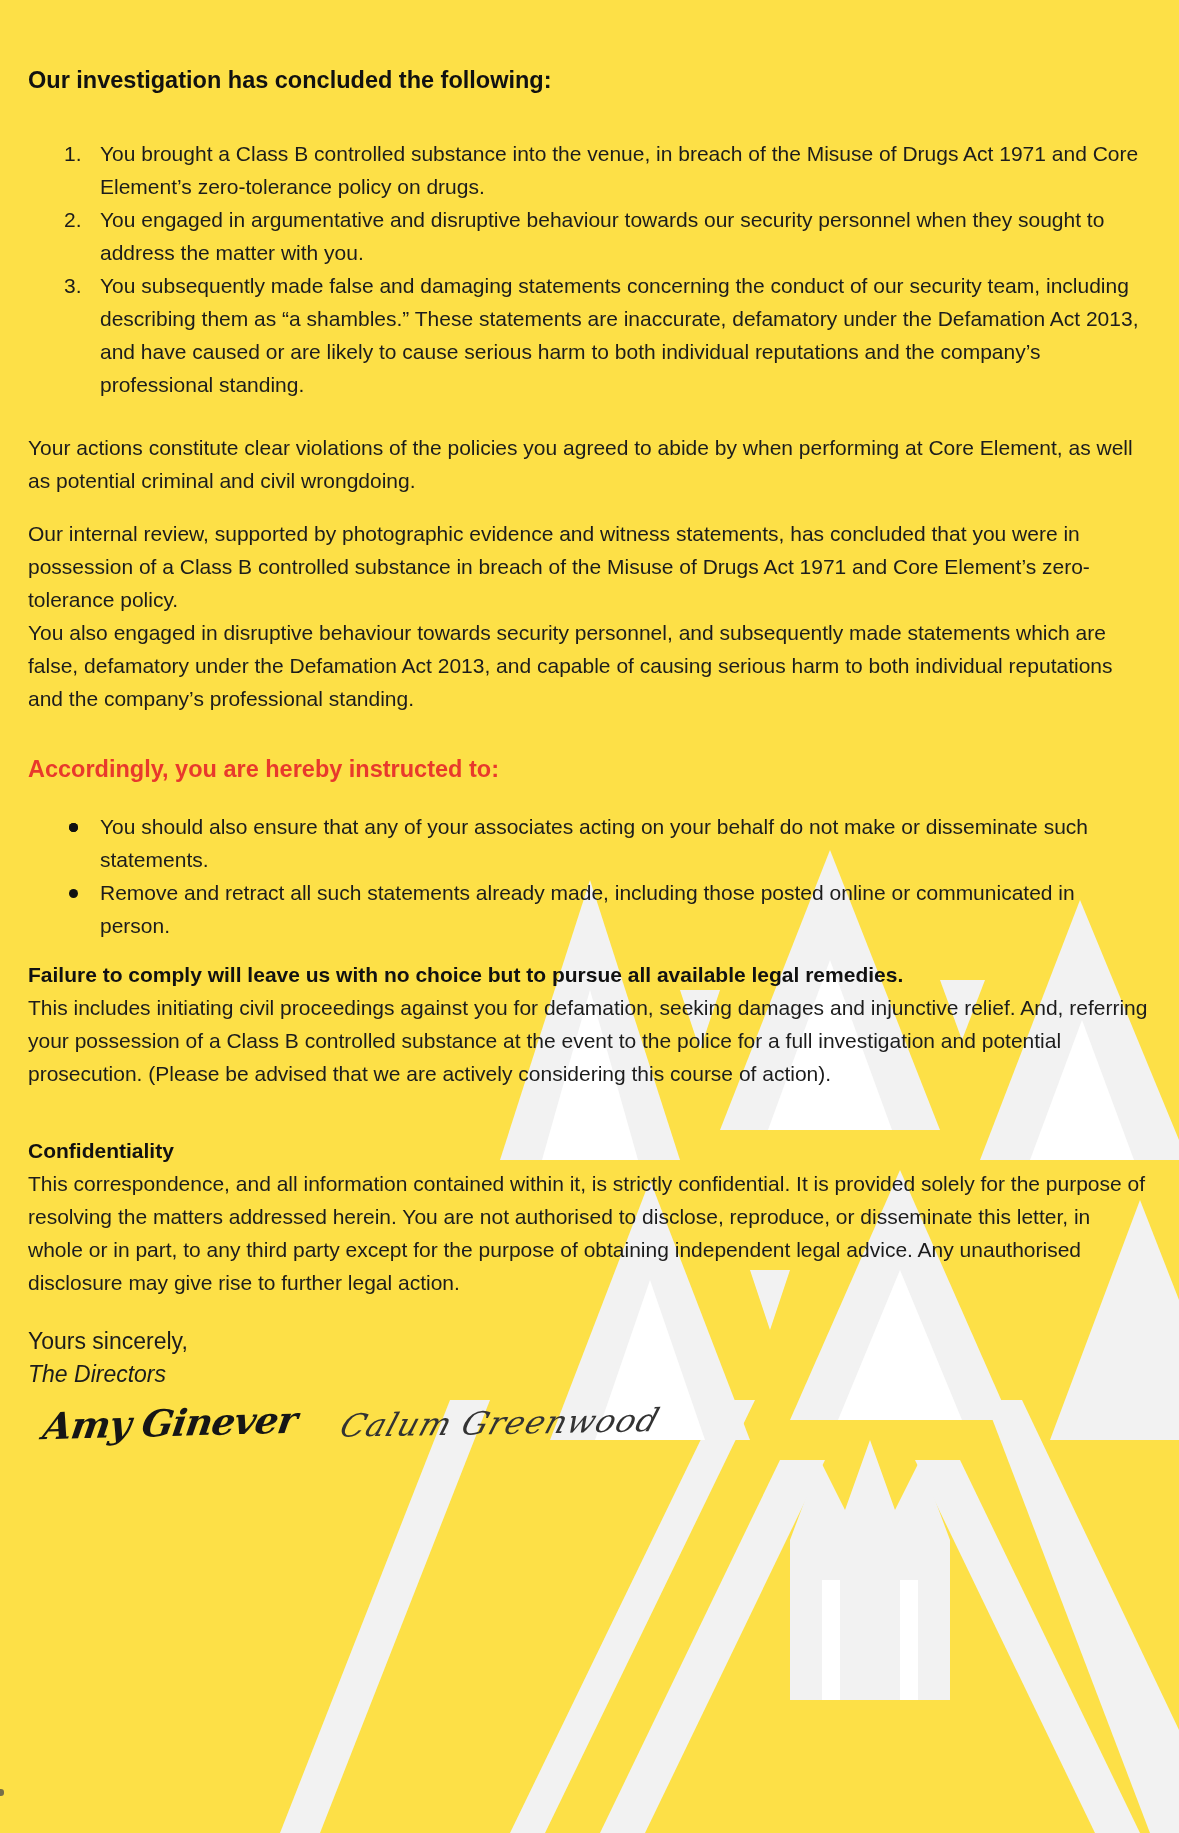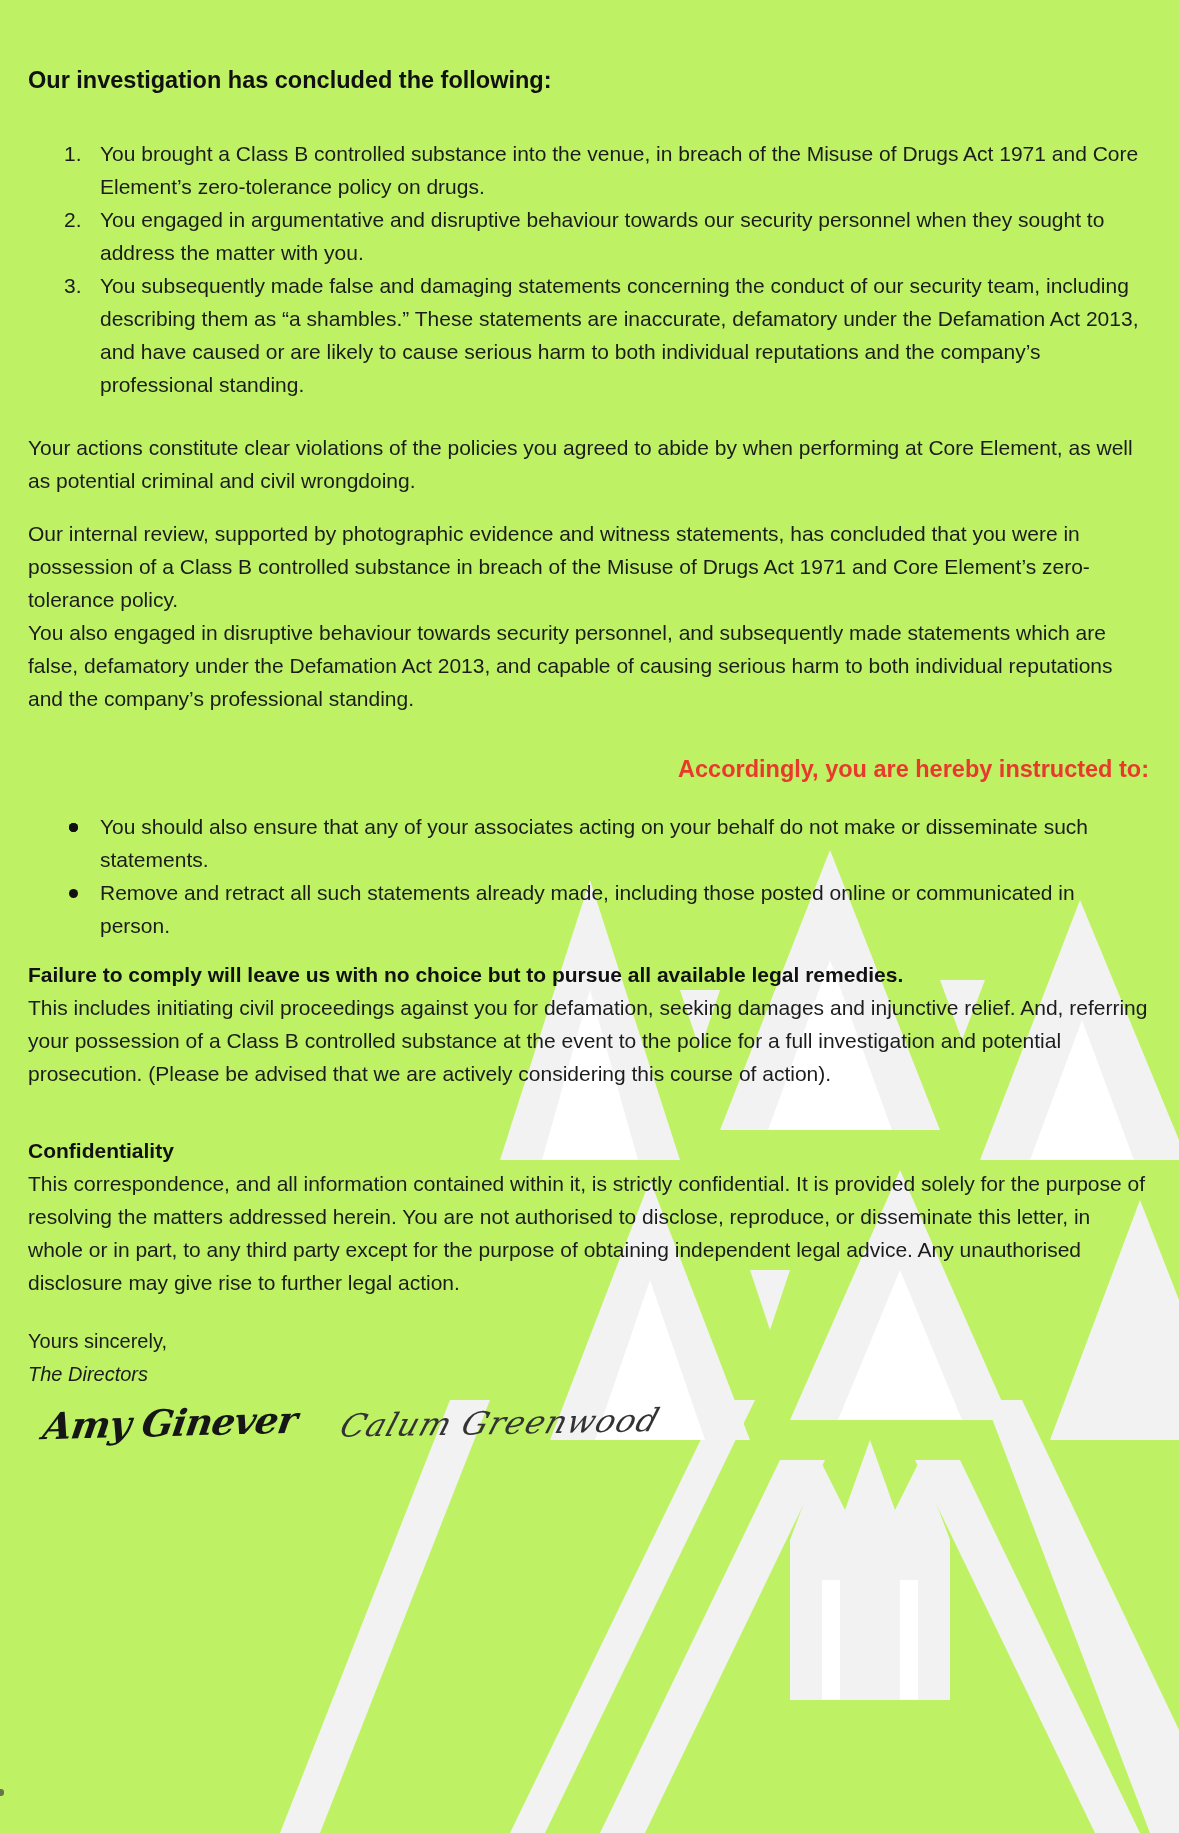--- a/index.html
+++ b/index.html
@@ -1,20 +1,20 @@
 <!DOCTYPE html>
 <html><head>
 <meta charset="utf-8">
 <style>
   html,body{margin:0;padding:0;background:#ffffff;}
   .page{
     position:relative;
     width:1179px;
     height:1833px;
-    background:#bef264;
+    background:#fde047;
     overflow:hidden;
     font-family:"Liberation Sans","DejaVu Sans",sans-serif;
     color:#1c1c1c;
     font-size:21px;
     line-height:33px;
   }
   .watermark{
     position:absolute;
     left:250px;
     top:840px;
@@ -85,21 +85,21 @@
     border-radius:50%;
     background:#111;
   }
   p{margin:0;}
   .para-violations{margin-top:30px;}
   .review-block{margin-top:20px;}
   .failure-block{margin-top:16px;}
   .warning-block{margin-top:22px;}
   .conf-block{margin-top:44px;}
   .bold-line{font-weight:700;color:#111;}
-  .closing-block{margin-top:26px;font-size:20px;}
+  .closing-block{margin-top:26px;font-size:23px;}
   .italic-line{font-style:italic;}
   .signature-row{
     margin-top:16px;
     display:flex;
     align-items:flex-end;
     gap:46px;
     padding-left:16px;
   }
   .sig{
     font-family:"DejaVu Serif","Liberation Serif",serif;
@@ -183,21 +183,21 @@
       </li>
     </ol>
 
     <p class="para-violations">Your actions constitute clear violations of the policies you agreed to abide by when performing at Core Element, as well as potential criminal and civil wrongdoing.</p>
 
     <div class="review-block">
       <p>Our internal review, supported by photographic evidence and witness statements, has concluded that you were in possession of a Class B controlled substance in breach of the Misuse of Drugs Act 1971 and Core Element’s zero-tolerance policy.</p>
       <p>You also engaged in disruptive behaviour towards security personnel, and subsequently made statements which are false, defamatory under the Defamation Act 2013, and capable of causing serious harm to both individual reputations and the company’s professional standing.</p>
     </div>
 
-    <h2 class="red-heading" id="red-heading" style="color: rgb(232, 57, 44); text-align: right;">Accordingly, you are hereby instructed to:</h2>
+    <h2 class="red-heading" id="red-heading" style="color: rgb(232, 57, 44);">Accordingly, you are hereby instructed to:</h2>
 
     <ul class="instructions">
       <li>
         <span class="bullet-dot"></span>
       </li>
       <li>
         <span class="bullet-dot"></span>
         <span>You should also ensure that any of your associates acting on your behalf do not make or disseminate such statements.</span>
       </li>
       <li>

